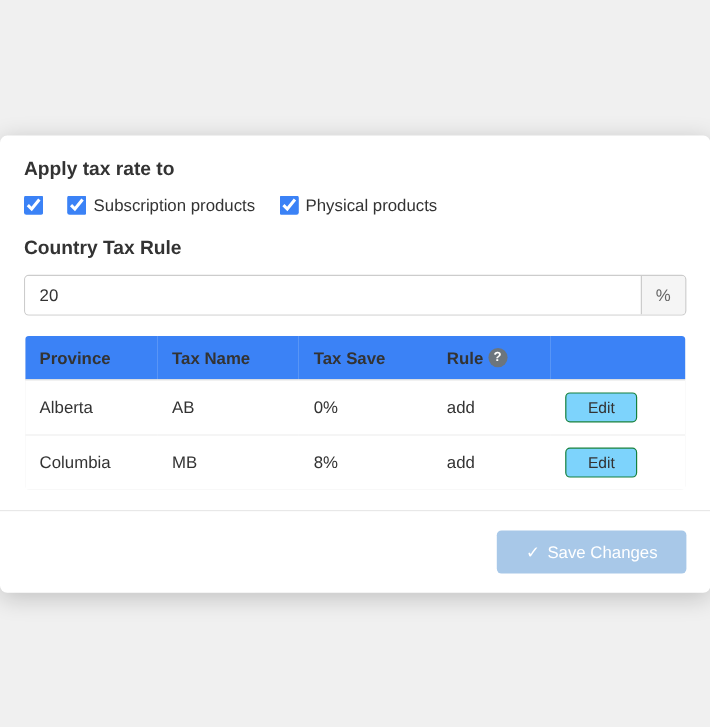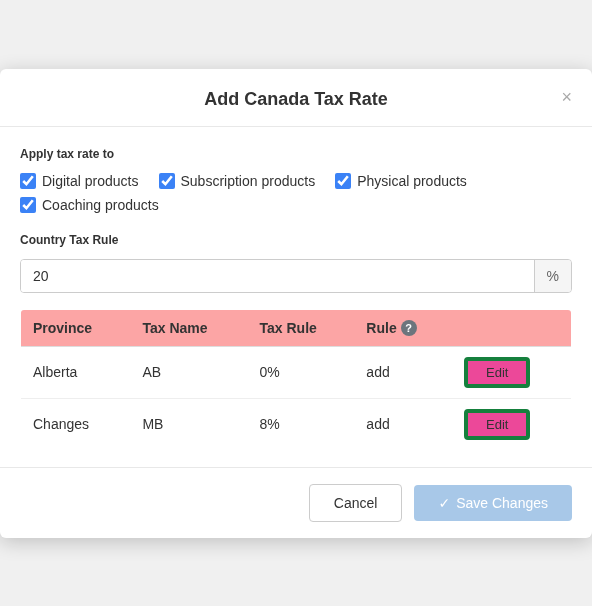--- a/index.html
+++ b/index.html
@@ -40,21 +40,21 @@
       font-size: 18px;
       color: #aaa;
       cursor: pointer;
       line-height: 1;
       padding: 4px;
     }
     .modal-body {
       padding: 20px 20px 16px;
     }
     .section-label {
-      font-size: 12px;
+      font-size: 16px;
       font-weight: 700;
       color: #333;
       margin-bottom: 12px;
     }
     .checkbox-group {
       display: flex;
       flex-wrap: wrap;
       gap: 8px 20px;
       margin-bottom: 20px;
     }
@@ -100,21 +100,21 @@
     }
     .provinces-table {
       width: 100%;
       border-collapse: collapse;
       border: 1px solid #ddd;
       border-radius: 4px;
       overflow: hidden;
       font-size: 14px;
     }
     .provinces-table th {
-      background: #fca5a5;
+      background: #3b82f6;
       font-weight: 700;
       text-align: left;
       padding: 10px 12px;
       color: #333;
       border-bottom: 1px solid #ddd;
     }
     .provinces-table td {
       padding: 10px 12px;
       color: #333;
       border-bottom: 1px solid #eee;
@@ -134,22 +134,22 @@
       width: 16px;
       height: 16px;
       border-radius: 50%;
       background: #6c757d;
       color: #fff;
       font-size: 11px;
       font-weight: bold;
       cursor: pointer;
     }
     .edit-btn {
-      border: 4px solid #15803d;
-      background: #ec4899;
+      border: 1px solid #15803d;
+      background: #7dd3fc;
       border-radius: 4px;
       padding: 4px 18px;
       font-size: 13px;
       color: #333;
       cursor: pointer;
     }
     .modal-footer {
       display: flex;
       justify-content: flex-end;
       align-items: center;
@@ -179,92 +179,82 @@
       gap: 6px;
     }
     .check-icon {
       font-size: 14px;
     }
   </style>
 </head>
 <body>
 
 <div class="modal">
-  <div class="modal-header">
-    <h2 class="modal-title">Add Canada Tax Rate</h2>
-    <button class="close-btn">×</button>
-  </div>
 
   <div class="modal-body">
     <div class="section-label">Apply tax rate to</div>
     <div class="checkbox-group">
       <label class="checkbox-item">
         <input type="checkbox" checked="" style="">
-        <span>Digital products</span>
       </label>
       <label class="checkbox-item">
         <input type="checkbox" checked="" style="">
         <span>Subscription products</span>
       </label>
       <label class="checkbox-item">
         <input type="checkbox" checked="" style="">
         <span>Physical products</span>
       </label>
-      <label class="checkbox-item">
-        <input type="checkbox" checked="" style="">
-        <span>Coaching products</span>
-      </label>
     </div>
 
     <div class="country-rate-section">
       <div class="section-label">Country Tax Rule</div>
       <div class="rate-input-row">
         <input type="text" class="rate-input" value="20" style="">
         <span class="rate-suffix">%</span>
       </div>
     </div>
 
     <table class="provinces-table">
       <thead>
         <tr>
           <th>Province</th>
           <th>Tax Name</th>
-          <th>Tax Rule</th>
+          <th>Tax Save</th>
           <th>
             <div class="rule-header">
               <span>Rule</span>
               <span class="rule-question">?</span>
             </div>
           </th>
           <th></th>
         </tr>
       </thead>
       <tbody id="table-body">
       <tr>
       <td>Alberta</td>
       <td>AB</td>
       <td>0%</td>
       <td>add</td>
       <td>
         <button class="edit-btn">Edit</button>
       </td>
     </tr>
           <tr>
-      <td>Changes</td>
+      <td>Columbia</td>
       <td>MB</td>
       <td>8%</td>
       <td>add</td>
       <td>
         <button class="edit-btn">Edit</button>
       </td>
     </tr>
         </tbody>
     </table>
   </div>
 
   <div class="modal-footer">
-    <button class="cancel-btn">Cancel</button>
     <button class="save-btn">
       <span class="check-icon">✓</span>
       <span>Save Changes</span>
     </button>
   </div>
 </div>
 
 </body></html>

